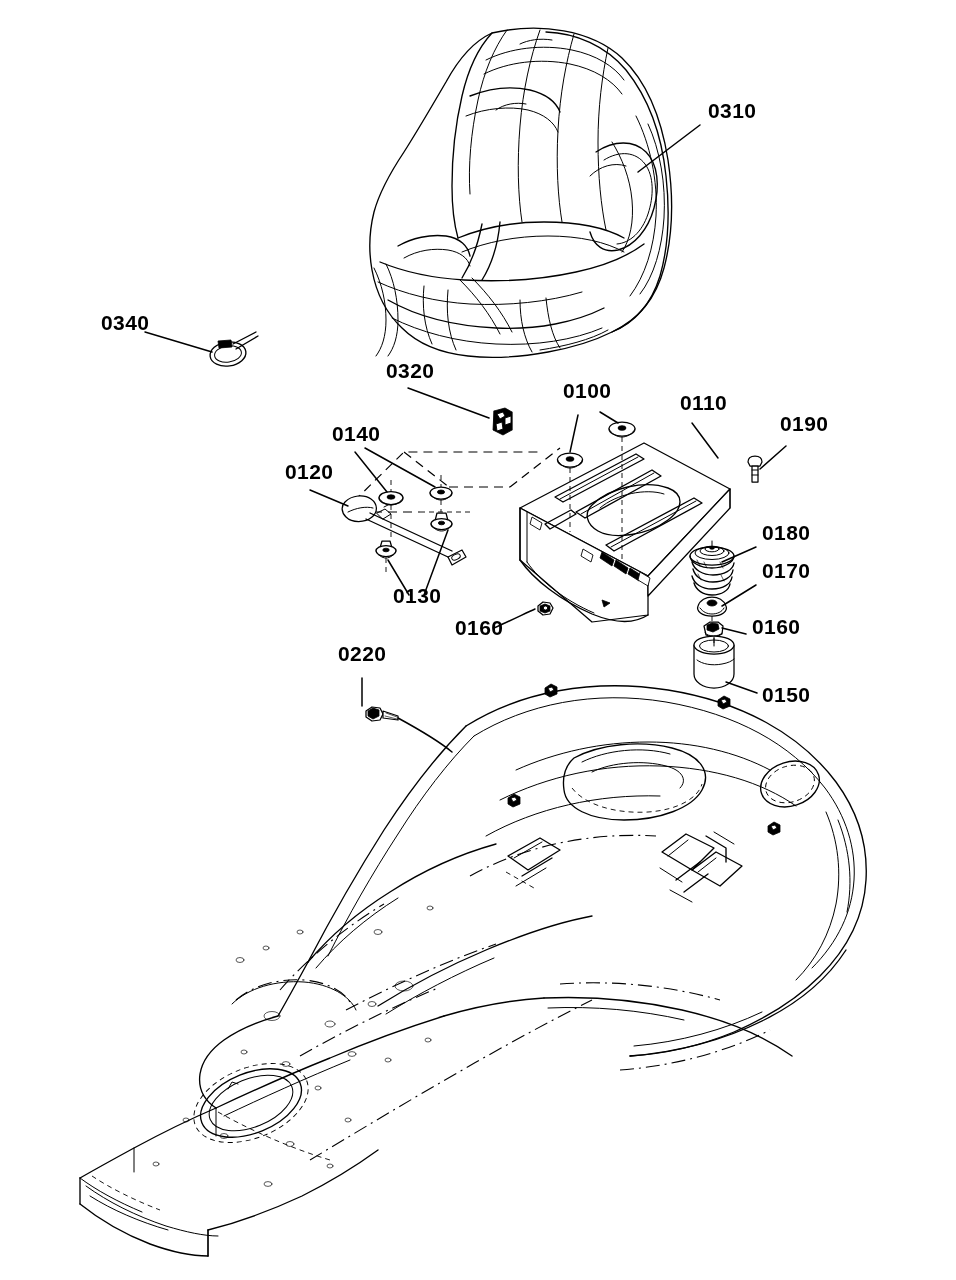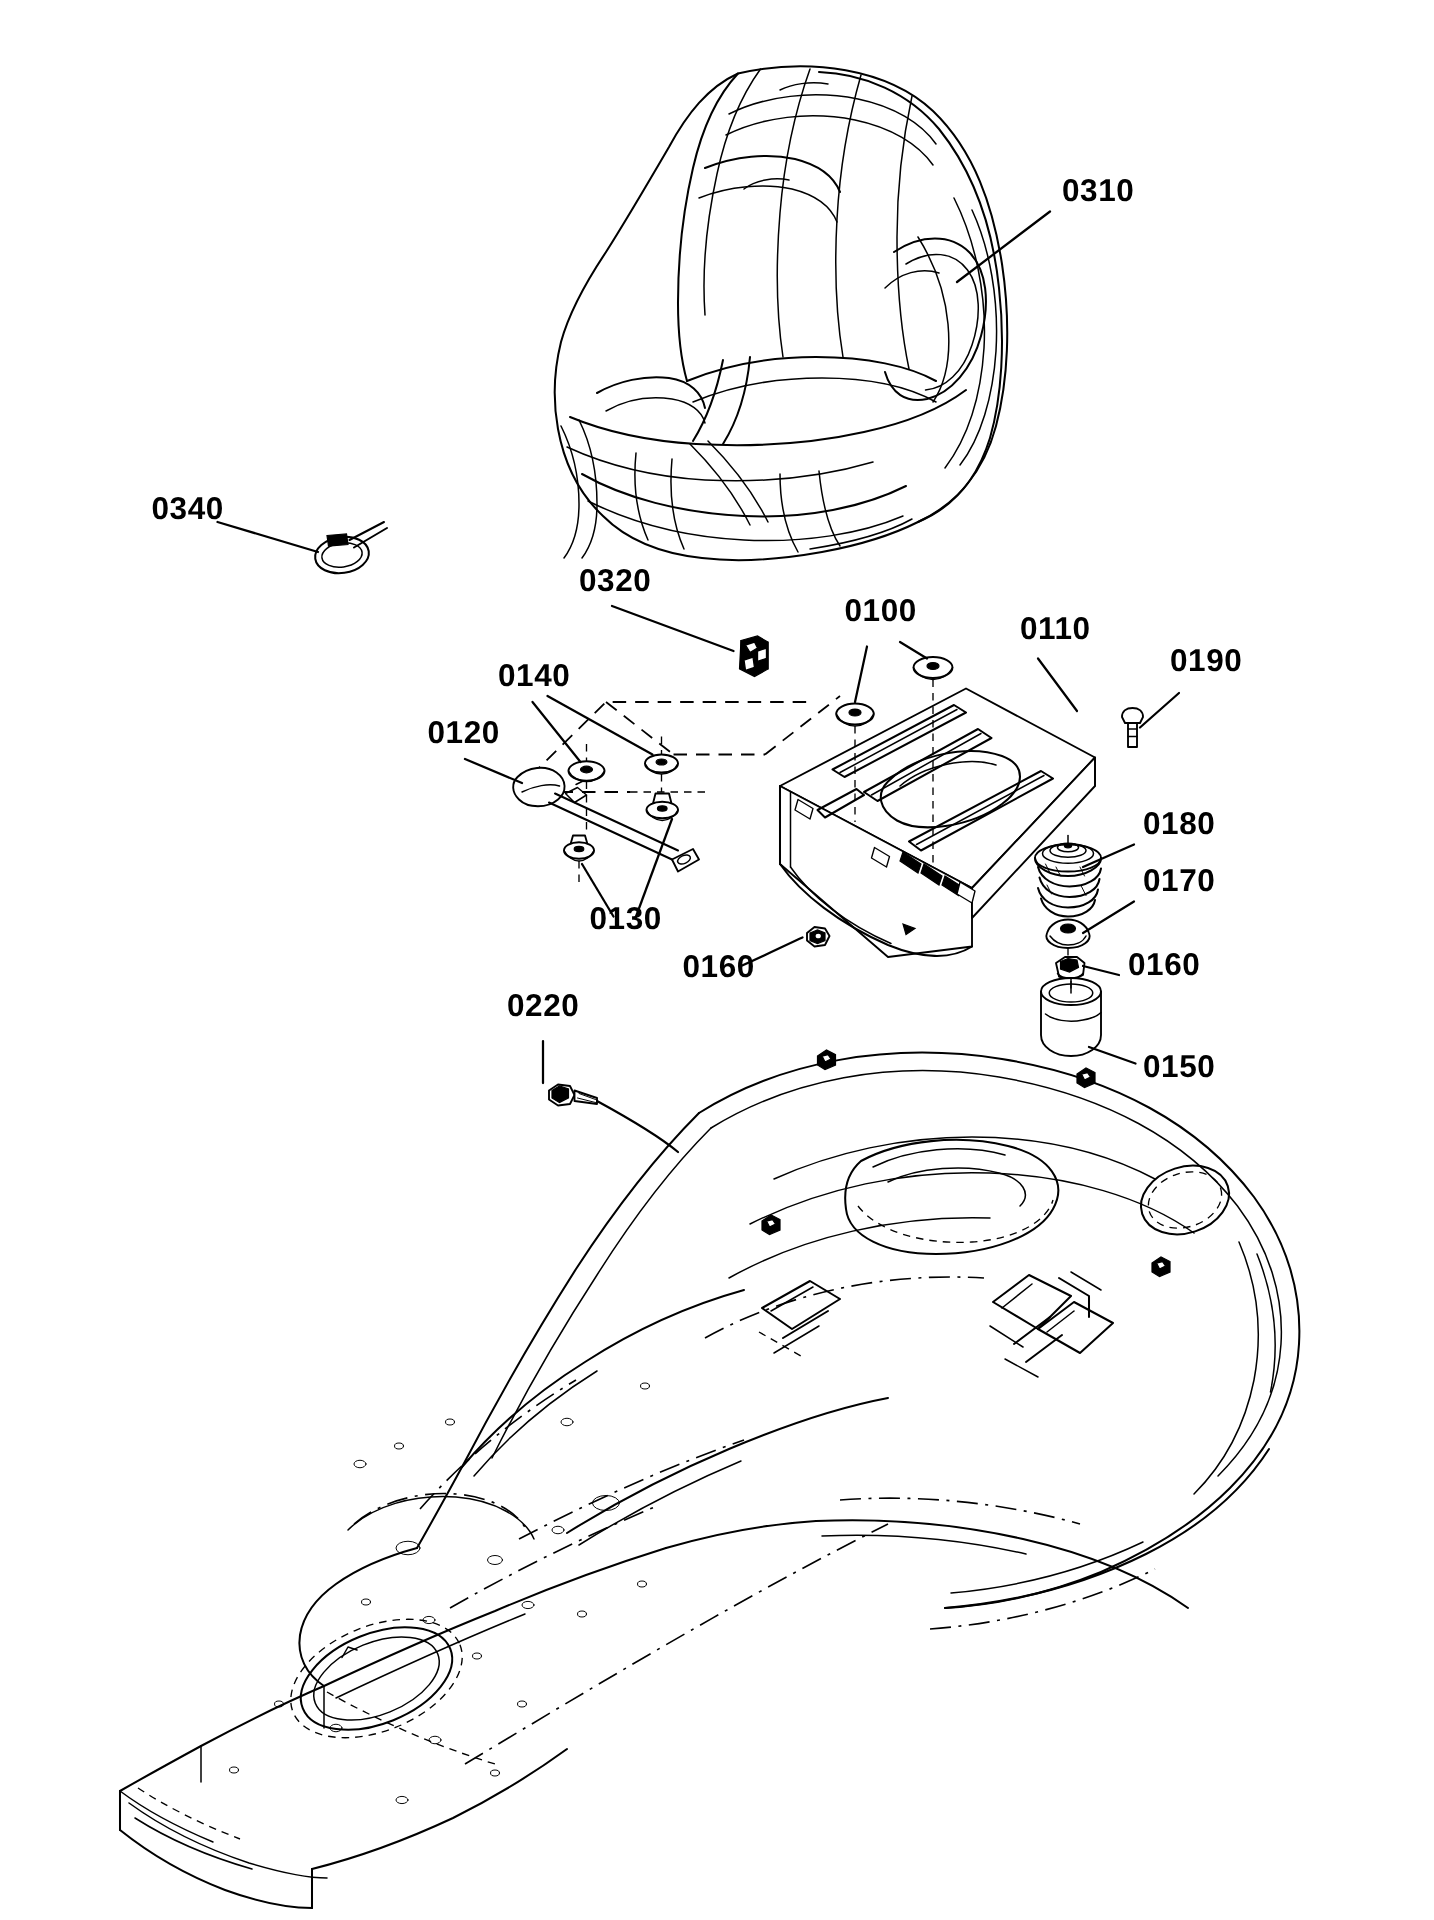--- a/index.html
+++ b/index.html
@@ -10,21 +10,21 @@
   }
   body {
     width: 956px;
     height: 1280px;
     position: relative;
     overflow: hidden;
     font-family: "Liberation Sans", sans-serif;
   }
   #diagram-root {
     position: absolute;
-    left: 0; top: 16px;
+    left: 0; top: 0;
     width: 956px;
     height: 1196px;
     background: #737373;
   }
   svg#parts-svg {
     display: block;
     width: 956px;
     height: 1280px;
   }
   .ln     { fill: none; stroke: #000; stroke-width: 1.35; stroke-linecap: round; stroke-linejoin: round; }

